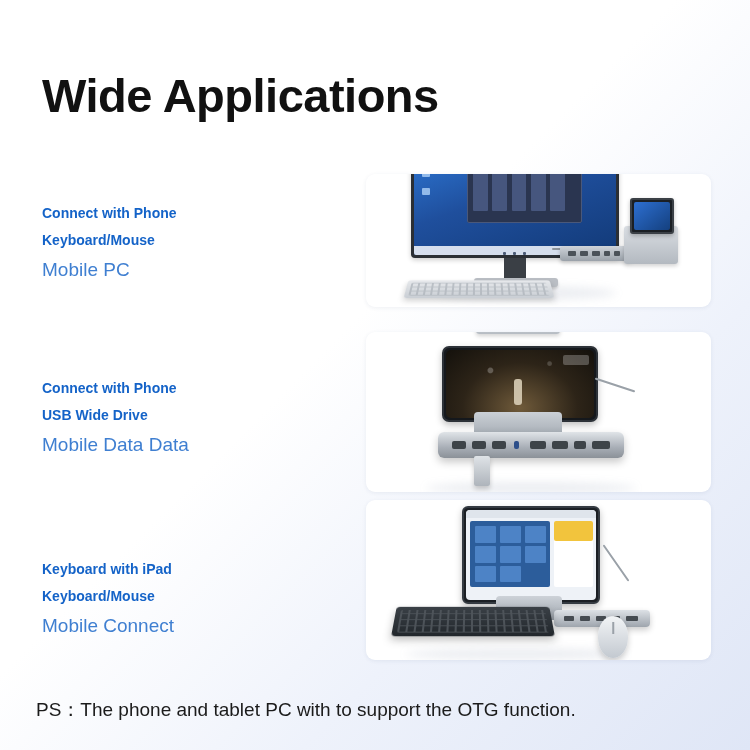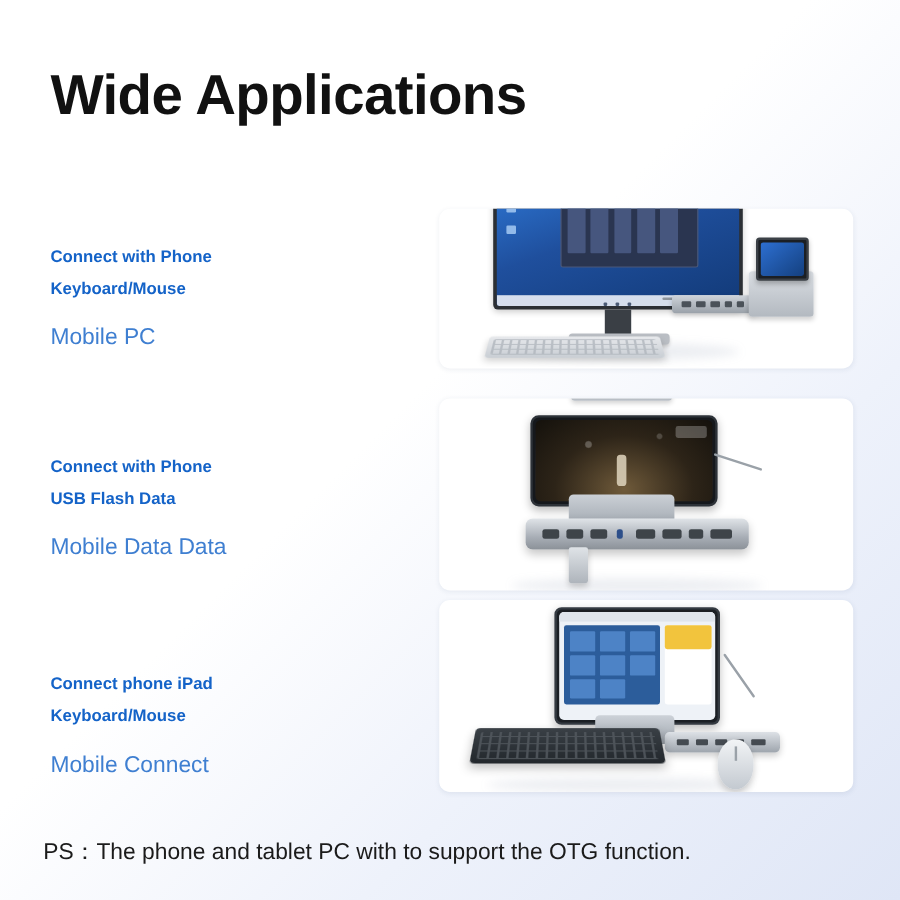--- a/index.html
+++ b/index.html
@@ -6,33 +6,33 @@
   body {
     width:750px; height:750px;
     font-family:"Liberation Sans", sans-serif;
     background: linear-gradient(135deg,#ffffff 0%,#ffffff 45%,#eef2fb 70%,#dfe6f6 100%);
     overflow:hidden;
     position:relative;
   }
   .page { position:relative; width:750px; height:750px; }
 
   .title {
-    position:absolute; left:42px; top:51px;
+    position:absolute; left:42px; top:68px;
     font-size:47px; font-weight:700; color:#111111;
     letter-spacing:-0.5px;
   }
 
   .text-block { position:absolute; left:42px; width:310px; }
   .t-line1, .t-line2 {
     font-size:14px; font-weight:700; color:#1463c8; line-height:27px;
     white-space:nowrap;
   }
   .t-line3 {
     font-size:19px; font-weight:400; color:#3f7fd1; line-height:27px;
-    margin-top:14px; white-space:nowrap;
+    margin-top:2px; white-space:nowrap;
   }
 
   .card {
     position:absolute; left:366px; width:345px;
     background:#ffffff; border-radius:9px;
     box-shadow:0 1px 4px rgba(40,60,100,.08);
     overflow:hidden;
   }
   .card1 { top:174px; height:133px; }
   .card2 { top:332px; height:160px; }
@@ -253,21 +253,21 @@
       </div>
       <div class="stand1"></div>
       <div class="phone1">
         <div class="scr"></div>
       </div>
     </div>
   </div>
 
   <div class="text-block" style="top:375px;">
     <div class="t-line1">Connect with Phone</div>
-    <div class="t-line2">USB Flash Data</div>
+    <div class="t-line2">USB Wide Drive</div>
     <div class="t-line3">Mobile Data Data</div>
   </div>
 
   <div class="card card2">
     <div class="scene">
       <div class="shadow-soft" style="left:60px;top:150px;width:210px;height:12px;"></div>
       <div class="topbar2"></div>
       <div class="phone2">
         <div class="game">
           <div class="p2-figure"></div>
@@ -284,21 +284,21 @@
         <div class="p" style="left:92px;width:16px;"></div>
         <div class="p" style="left:114px;width:16px;"></div>
         <div class="p" style="left:136px;width:12px;"></div>
         <div class="p" style="left:154px;width:18px;"></div>
       </div>
       <div class="usb2"></div>
     </div>
   </div>
 
   <div class="text-block" style="top:556px;">
-    <div class="t-line1">Connect phone iPad</div>
+    <div class="t-line1">Keyboard with iPad</div>
     <div class="t-line2">Keyboard/Mouse</div>
     <div class="t-line3">Mobile Connect</div>
   </div>
 
   <div class="card card3">
     <div class="scene">
       <div class="shadow-soft" style="left:40px;top:148px;width:220px;height:12px;"></div>
       <div class="tablet">
         <div class="tab-scr">
           <div class="tab-topbar"></div>

